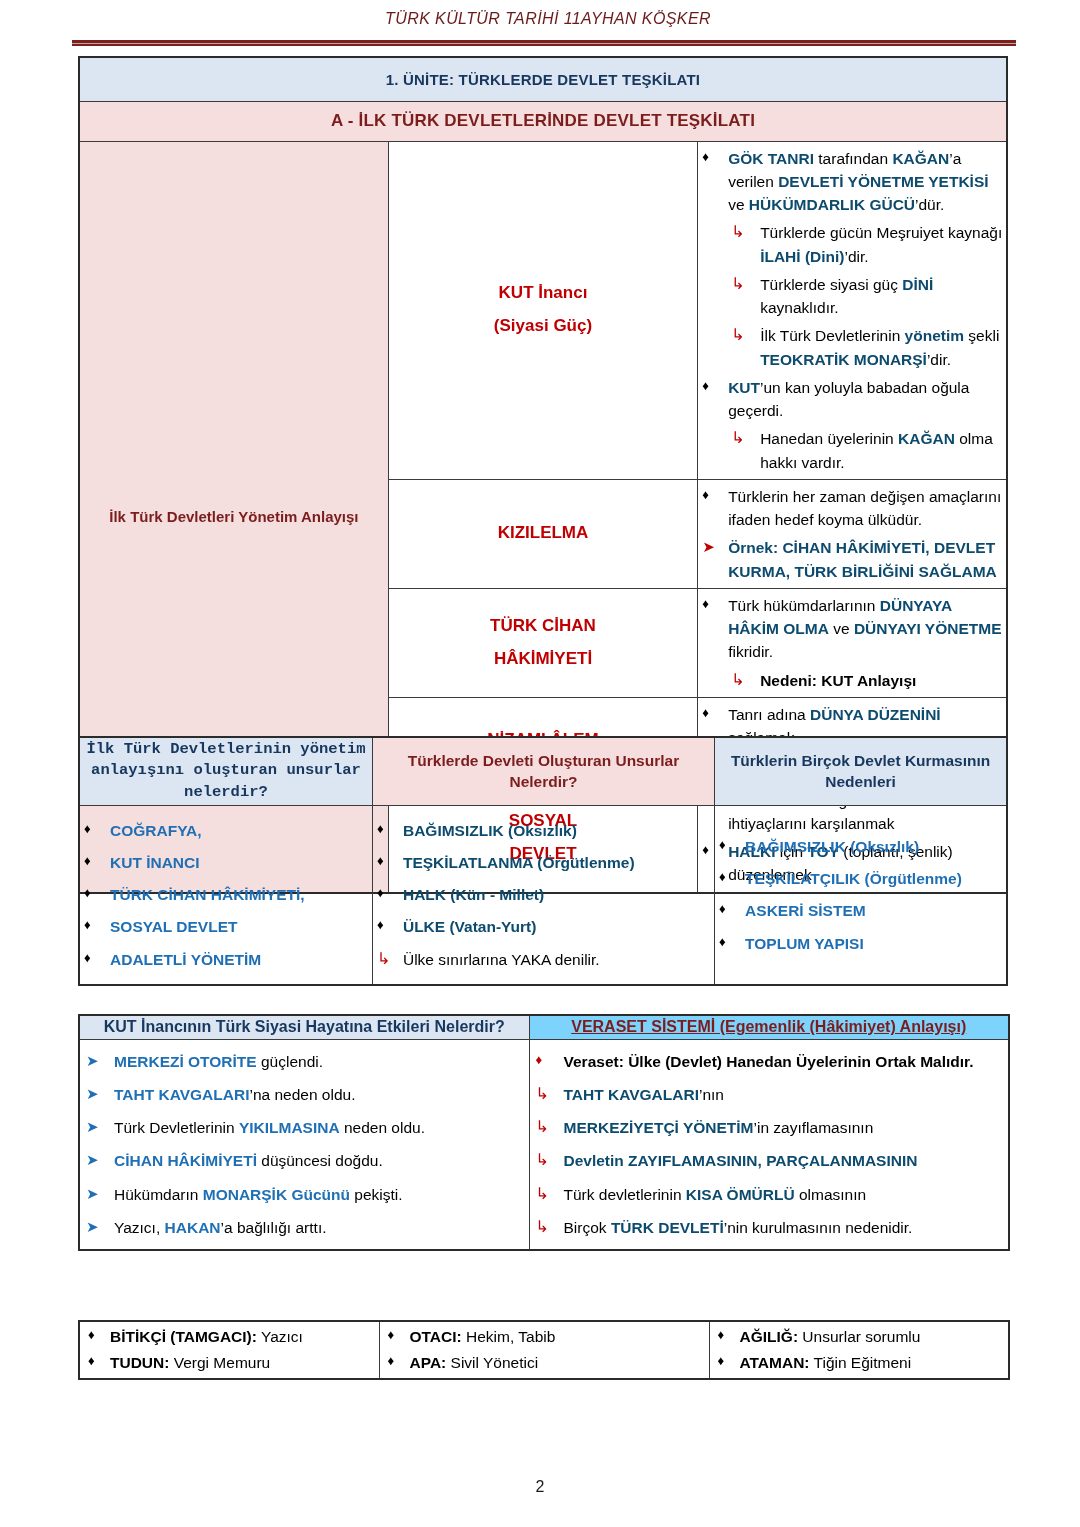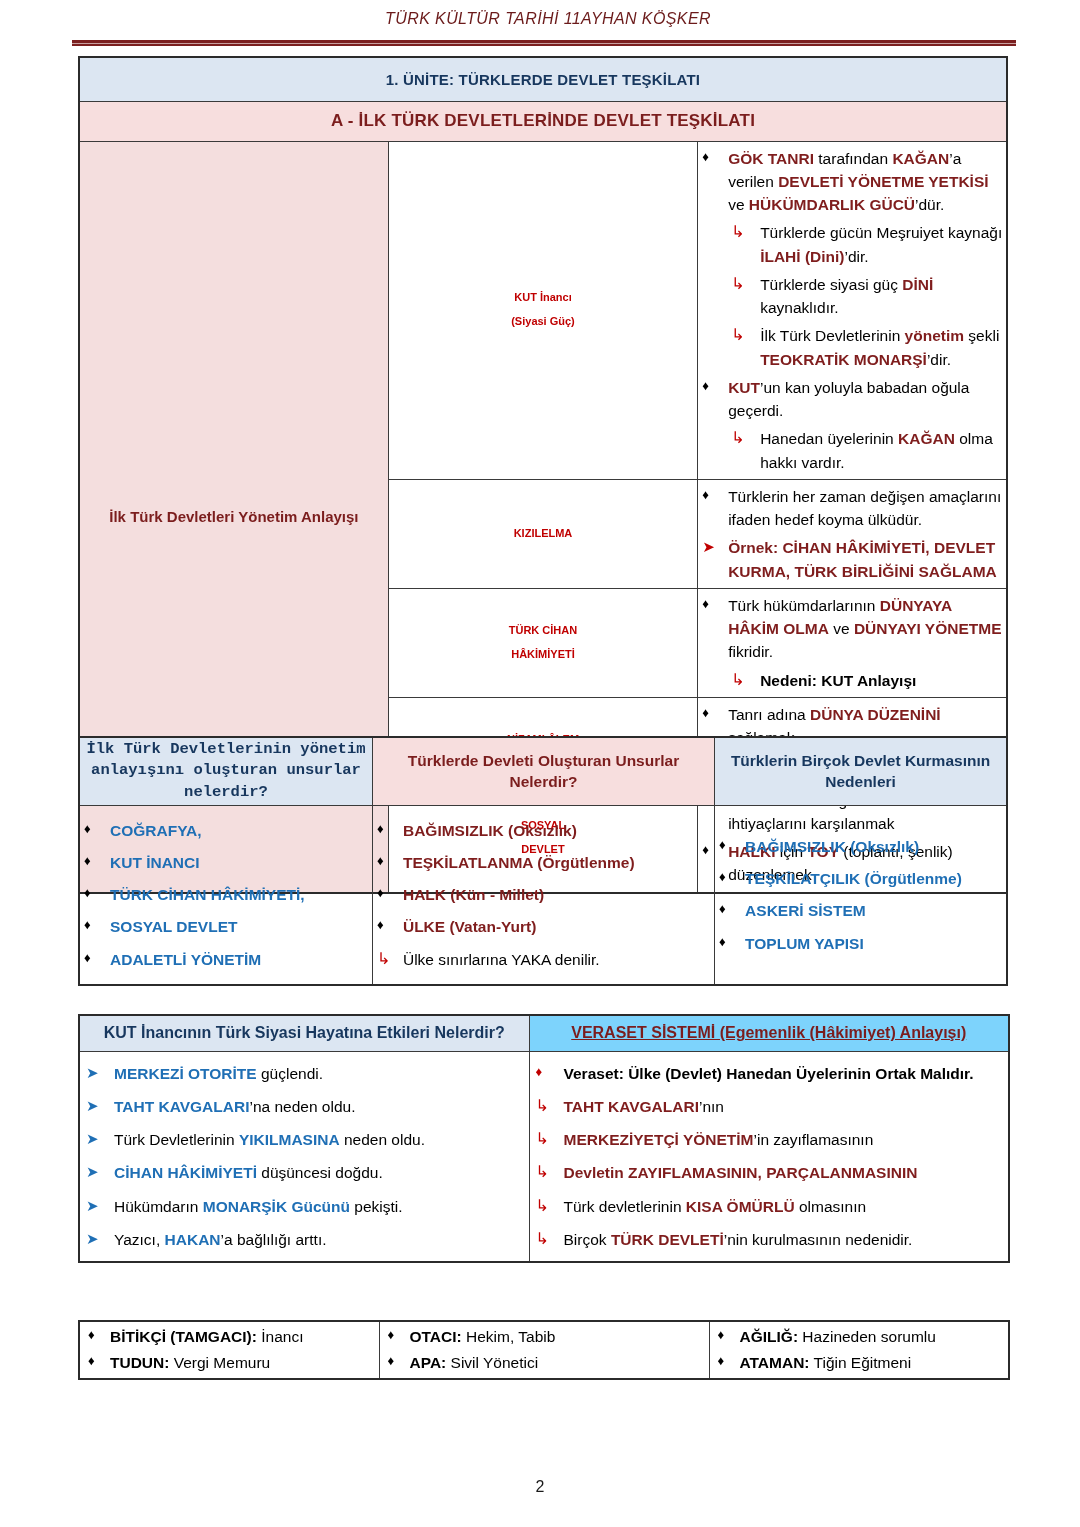--- a/index.html
+++ b/index.html
@@ -97,21 +97,21 @@
     text-align: center;
     font-weight: bold;
     font-size: 15px;
     line-height: 1.55;
     color: #7b1d1d;
     width: 100px;
   }
   .row-label {
     text-align: center;
     font-weight: bold;
-    font-size: 11px;
+    font-size: 17px;
     line-height: 1.45;
     color: #c00000;
     width: 128px;
     padding: 6px 4px;
   }
   .cell-body {
     padding: 9px 10px 9px 8px;
     font-size: 15.5px;
     line-height: 1.5;
   }
@@ -137,21 +137,21 @@
     font-size: 14px;
     line-height: 1.5;
   }
   li.sub > .gly { left: 33px; }
   .gly.diamond { color: #000000; font-size: 13px; }
   .gly.diamond-red { color: #c00000; font-size: 13px; }
   .gly.hand { color: #c00000; font-size: 16px; top: -1px; }
   .gly.arrow { color: #c00000; font-size: 15px; }
   .gly.arrow-blue { color: #1f6fb5; font-size: 15px; }
 
-  .r { color: #7f1d1d; font-weight: bold; }
+  .r { color: #0c4a6e; font-weight: bold; }
   .b { color: #1f6fb5; font-weight: bold; }
   .bold { font-weight: bold; }
 
   
   #t2 { top: 736px; }
   .t2-head {
     text-align: center;
     font-weight: bold;
     font-size: 15.5px;
     line-height: 1.4;
@@ -163,21 +163,21 @@
   .t2-body { padding: 10px 6px 12px 6px; vertical-align: top; height: 180px; }
   .t2-body ul.bl > li { margin: 9px 0; font-size: 15.5px; }
 
   
   #t3 { top: 1014px; }
   .t3-head {
     text-align: center;
     font-weight: bold;
     font-size: 16px;
     padding: 10px 8px;
-    height: 36px;
+    height: 24px;
   }
   .t3-head.blue { background: #dce6f2; color: #17375e; }
   .t3-head.pink { background: #7dd3fc; color: #7b1d1d; text-decoration: underline; }
   .t3-body { padding: 10px 6px 12px 10px; vertical-align: top; }
   .t3-body ul.bl > li { margin: 10px 0; font-size: 15.5px; padding-left: 34px; }
   .t3-body ul.bl > li > .gly { left: 6px; }
 
   
   #t4 { top: 1320px; }
   .t4-cell { padding: 8px 6px 8px 10px; vertical-align: top; }
@@ -350,33 +350,33 @@
           </td>
         </tr>
     </tbody>
   </table>
 
   <table class="tbl outer-thick" id="t4">
     <tbody>
       <tr id="t4-row">
           <td class="t4-cell" style="width: 300px;">
             <ul class="bl">
-              <li><span class="gly diamond">♦</span><span class="bold">BİTİKÇİ (TAMGACI):</span><span> İnancı</span></li>
+              <li><span class="gly diamond">♦</span><span class="bold">BİTİKÇİ (TAMGACI):</span><span> Yazıcı</span></li>
               <li><span class="gly diamond">♦</span><span class="bold">TUDUN:</span><span> Vergi Memuru</span></li>
             </ul>
           </td>
           <td class="t4-cell" style="width: 330px;">
             <ul class="bl">
               <li><span class="gly diamond">♦</span><span class="bold">OTACI:</span><span> Hekim, Tabib</span></li>
               <li><span class="gly diamond">♦</span><span class="bold">APA:</span><span> Sivil Yönetici</span></li>
             </ul>
           </td>
           <td class="t4-cell" style="width: 300px;">
             <ul class="bl">
-              <li><span class="gly diamond">♦</span><span class="bold">AĞILIĞ:</span><span> Hazineden sorumlu</span></li>
+              <li><span class="gly diamond">♦</span><span class="bold">AĞILIĞ:</span><span> Unsurlar sorumlu</span></li>
               <li><span class="gly diamond">♦</span><span class="bold">ATAMAN:</span><span> Tiğin Eğitmeni</span></li>
             </ul>
           </td>
         </tr>
     </tbody>
   </table>
 
   <div class="page-no">2</div>
 </div>
 

